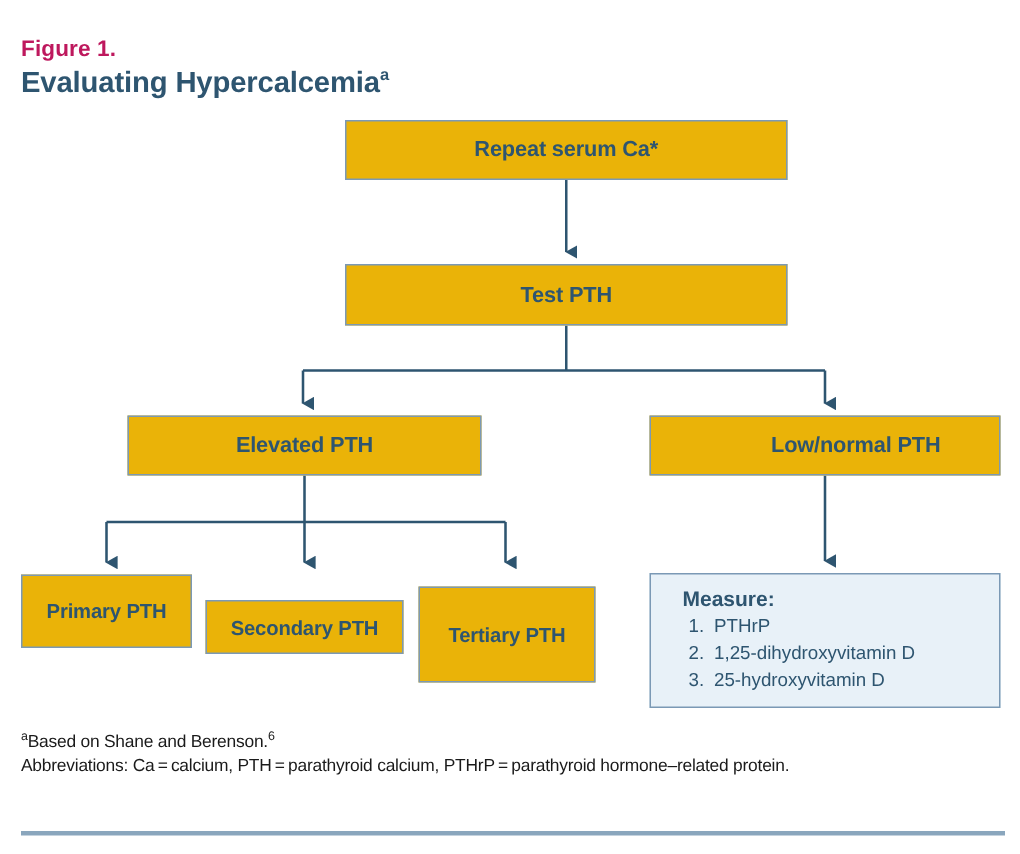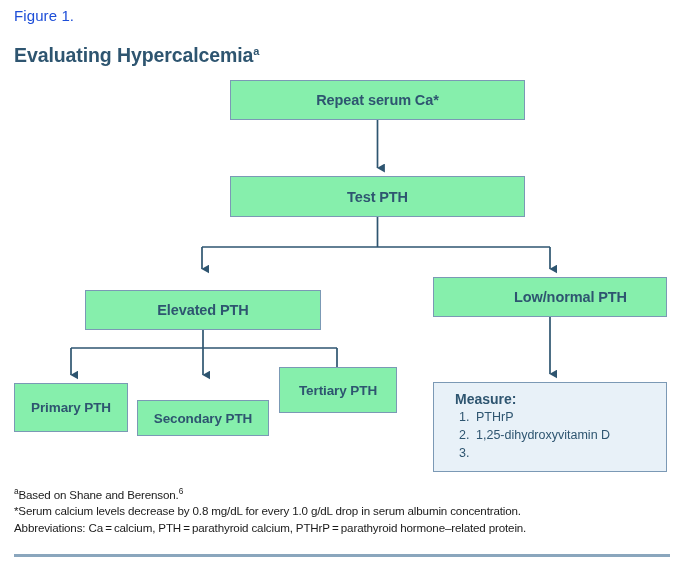--- a/index.html
+++ b/index.html
@@ -17,24 +17,24 @@
   #figure-root {
     position: relative;
     width: 680px;
     height: 569px;
   }
 
   
   .fig-label {
     position: absolute;
     left: 14px;
-    top: 7px;
+    top: 24px;
     font-size: 15px;
-    font-weight: normal;
-    color: #1d4ed8;
+    font-weight: bold;
+    color: #be185d;
     letter-spacing: 0.1px;
     white-space: nowrap;
   }
   .fig-title {
     position: absolute;
     left: 14px;
     top: 44px;
     font-size: 19.5px;
     font-weight: bold;
     color: #2e5570;
@@ -60,43 +60,43 @@
     position: absolute;
     left: 0;
     top: 0;
     width: 680px;
     height: 480px;
   }
 
   .node {
     position: absolute;
     box-sizing: border-box;
-    background: #86efac;
+    background: #eab308;
     border: 1.3px solid #7b99b5;
     display: flex;
     align-items: center;
     justify-content: center;
     text-align: right;
     color: #2e5570;
     font-weight: bold;
     font-size: 14.5px;
     letter-spacing: -0.1px;
   }
   .node.small {
     font-size: 13.5px;
   }
 
   
   #node-repeat   { left: 230px; top: 80px;  width: 295px; height: 40px; }
   #node-test     { left: 230px; top: 176px; width: 295px; height: 41px; }
-  #node-elevated { left: 85px;  top: 290px; width: 236px; height: 40px; }
+  #node-elevated { left: 85px;  top: 277px; width: 236px; height: 40px; }
   #node-lownorm  { left: 433px; top: 277px; width: 234px; height: 40px; padding-left: 41px; }
   #node-primary  { left: 14px;  top: 383px; width: 114px; height: 49px; }
   #node-secondary{ left: 137px; top: 400px; width: 132px; height: 36px; }
-  #node-tertiary { left: 279px; top: 367px; width: 118px; height: 46px; }
+  #node-tertiary { left: 279px; top: 391px; width: 118px; height: 64px; }
 
   
   #node-measure {
     position: absolute;
     left: 433px;
     top: 382px;
     width: 234px;
     height: 90px;
     box-sizing: border-box;
     background: #e8f1f8;
@@ -208,27 +208,27 @@
         <li>
             <span class="measure-num">1.</span>
             <span>PTHrP</span>
           </li>
         <li>
             <span class="measure-num">2.</span>
             <span>1,25-dihydroxyvitamin D</span>
           </li>
         <li>
             <span class="measure-num">3.</span>
+            <span>25-hydroxyvitamin D</span>
           </li>
       </ul>
     </div>
 
   </div>
 
   <div id="footnotes">
     <div class="fn-line"><sup>a</sup><span>Based on Shane and Berenson.</span><sup>6</sup></div>
-    <div class="fn-line">*Serum calcium levels decrease by 0.8 mg/dL for every 1.0 g/dL drop in serum albumin concentration.</div>
     <div class="fn-line">Abbreviations: Ca = calcium, PTH = parathyroid calcium, PTHrP = parathyroid hormone–related protein.</div>
   </div>
 
   <div id="bottom-rule"></div>
 
 </div>
 
 </body></html>

